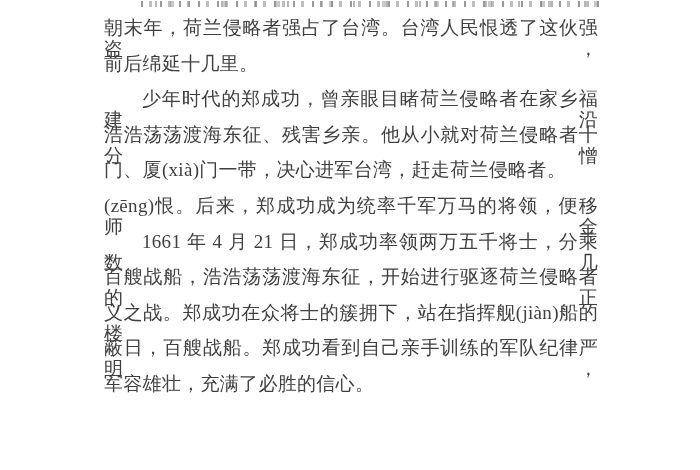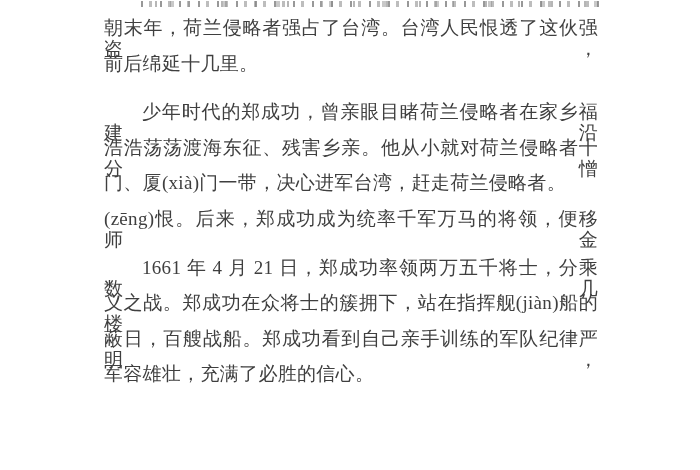--- a/index.html
+++ b/index.html
@@ -30,21 +30,21 @@
     background-position: 0 100%, 0 100%, 0 60%;
   }
   .doc {
     position: absolute;
     left: 104px;
     top: 17px;
     width: 494px;
     color: #3f3f3f;
   }
   .para { margin: 0; padding: 0; }
-  .para + .para { margin-top: 13px; }
+  .para + .para { }
   .line {
     height: 35.6px;
     line-height: 21px;
     font-size: 19px;
     letter-spacing: 0.3px;
     text-align: justify;
     text-justify: inter-character;
   }
   .line.full {
     text-align-last: justify;
@@ -72,19 +72,20 @@
 
     <div class="para">
       <div class="line full ind">少年时代的郑成功，曾亲眼目睹荷兰侵略者在家乡福建沿</div>
       <div class="line full">浩浩荡荡渡海东征、残害乡亲。他从小就对荷兰侵略者十分憎</div>
       <div class="line last">门、厦(xià)门一带，决心进军台湾，赶走荷兰侵略者。</div>
       <div class="line full">(zēng)恨。后来，郑成功成为统率千军万马的将领，便移师金</div>
     </div>
 
     <div class="para">
       <div class="line full ind">1661 年 4 月 21 日，郑成功率领两万五千将士，分乘数几</div>
+      <div class="line full">百艘战船，浩浩荡荡渡海东征，开始进行驱逐荷兰侵略者的正</div>
       <div class="line full">义之战。郑成功在众将士的簇拥下，站在指挥舰(jiàn)船的楼</div>
       <div class="line full">蔽日，百艘战船。郑成功看到自己亲手训练的军队纪律严明，</div>
       <div class="line last">军容雄壮，充满了必胜的信心。</div>
     </div>
 
   </div>
 </div>
 
 </body></html>

